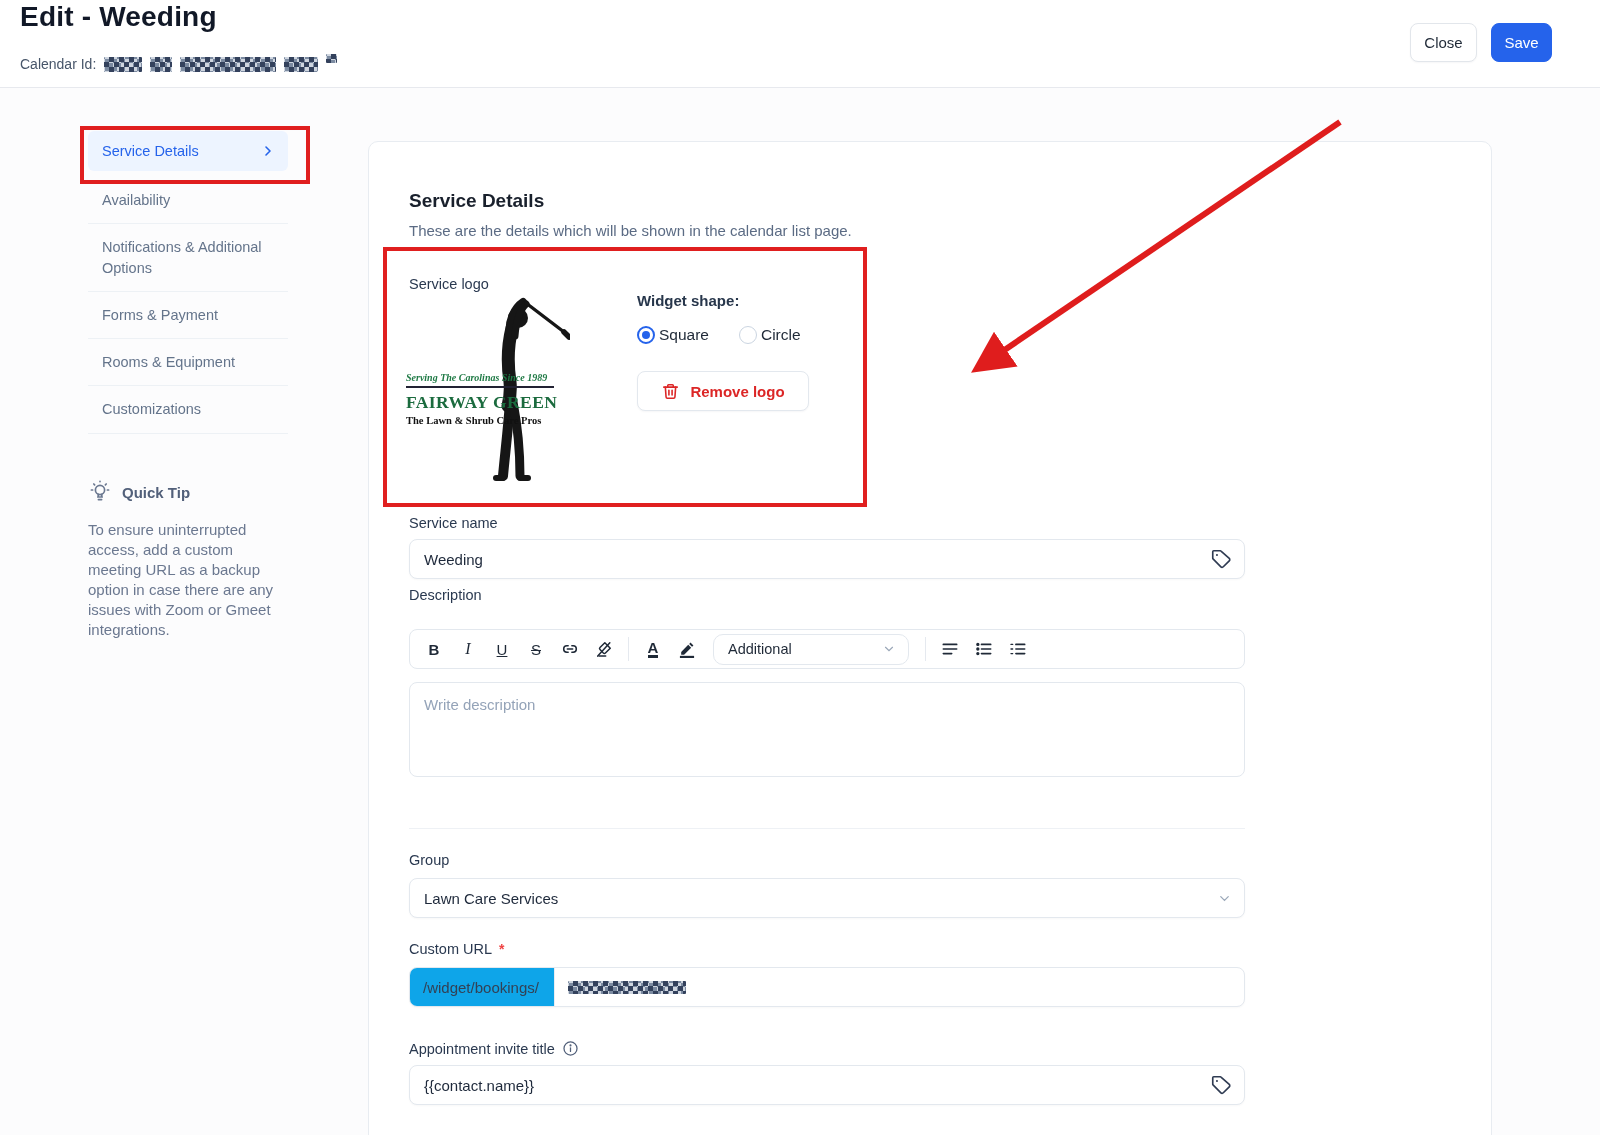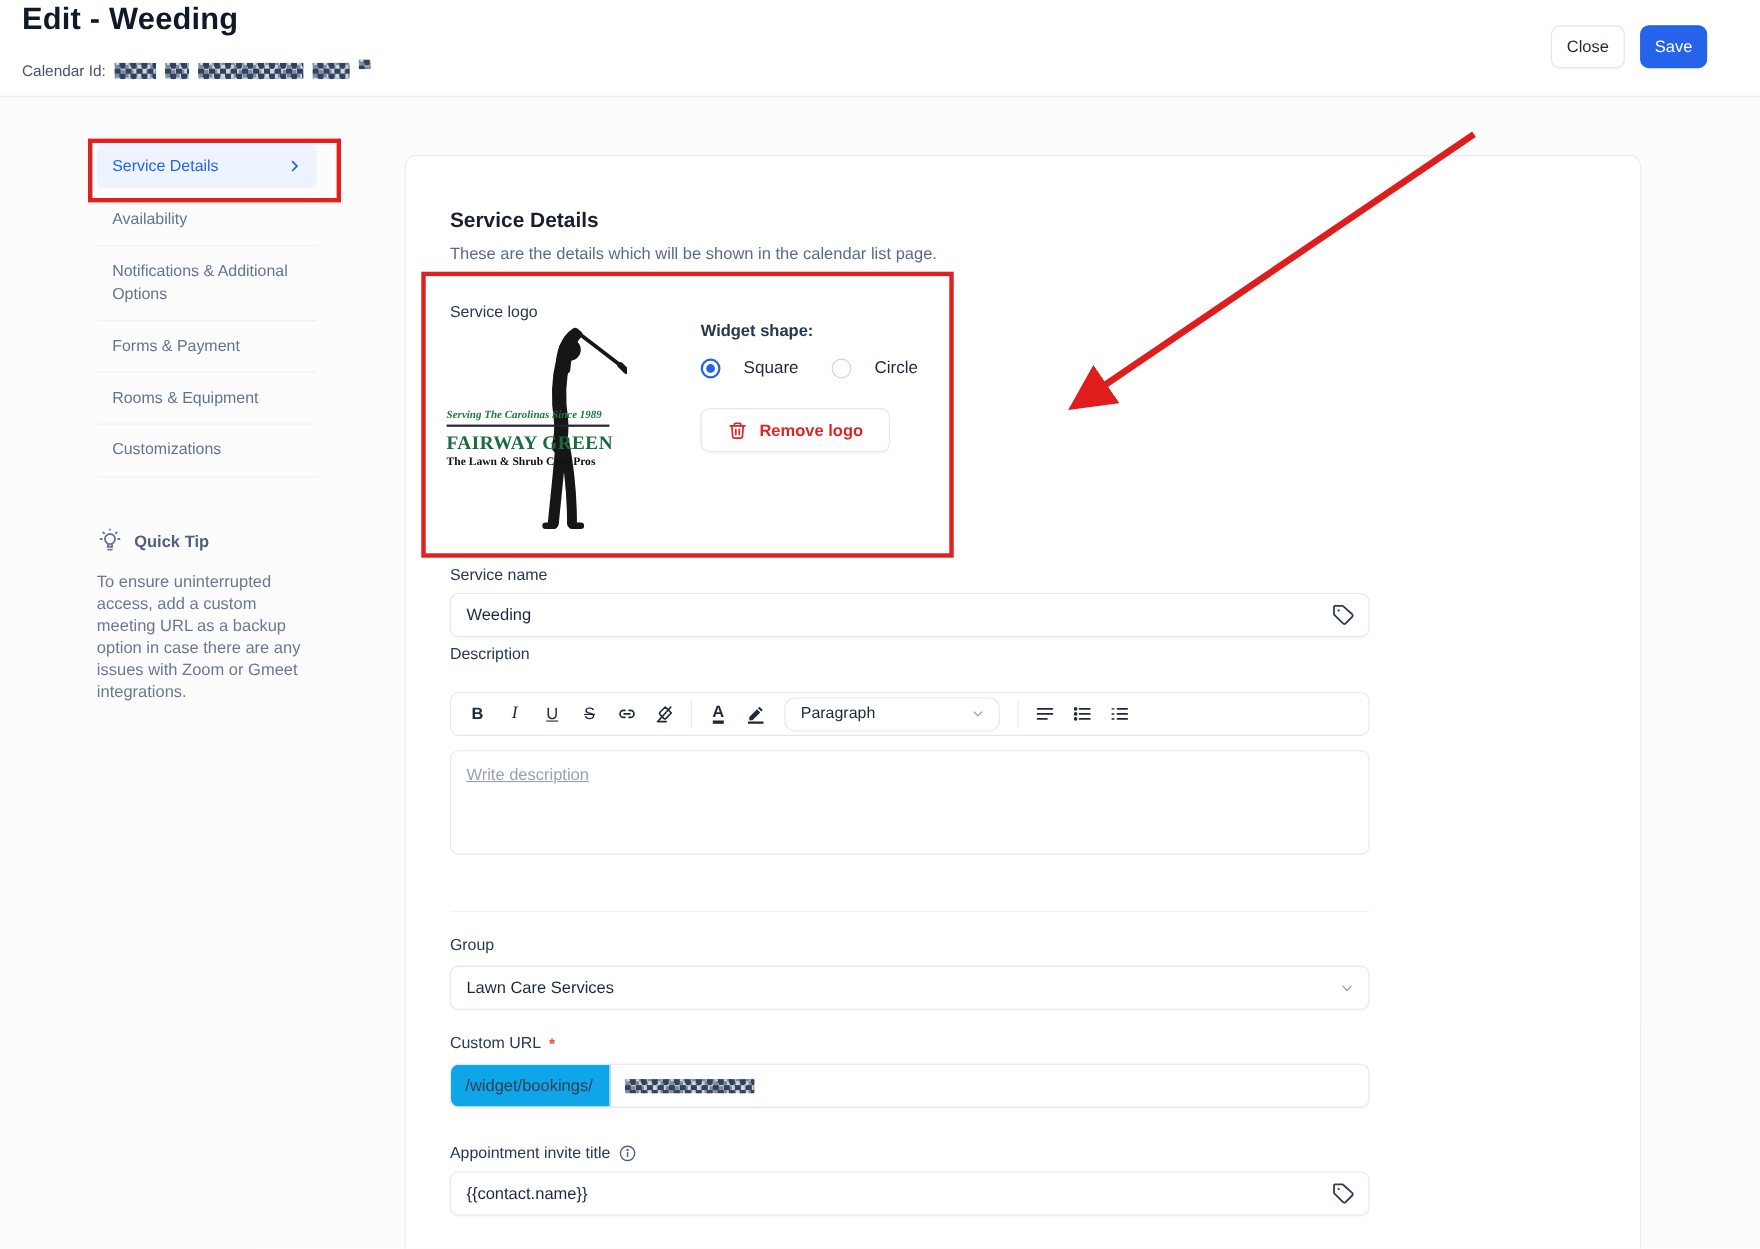--- a/index.html
+++ b/index.html
@@ -45,37 +45,37 @@
   .logo-art { position:absolute; right:-2px; top:0; }
   .logo-text { position:absolute; left:0; top:78px; width:126px; text-align:center; font-family:"Liberation Serif", serif; }
   .logo-tagline { font-size:10px; font-style:italic; font-weight:700; color:#1f7a45; white-space:nowrap; }
   .logo-rule { height:2px; background:#223; margin:3px 0 4px; width:148px; }
   .logo-brand { font-size:17.5px; font-weight:700; color:#1b6b3e; letter-spacing:.4px; white-space:nowrap; }
   .logo-sub { font-size:10.5px; font-weight:700; color:#111; margin-top:2px; white-space:nowrap; }
 
   .widget-col { position:absolute; left:268px; top:150px; }
   .widget-title { font-size:15px; font-weight:600; color:#27364b; }
   .radio-row { display:flex; align-items:center; gap:30px; margin-top:17px; }
-  .radio-opt { display:flex; align-items:center; gap:21px; font-size:15.5px; color:#1f2937; cursor:pointer; }
+  .radio-opt { display:flex; align-items:center; gap:4px; font-size:15.5px; color:#1f2937; cursor:pointer; }
   .radio { width:18px; height:18px; border-radius:50%; border:1.5px solid #cbd5e1; background:#fff; position:relative; }
   .radio.checked { border:2px solid #2563eb; }
   .radio.checked::after { content:""; position:absolute; left:3px; top:3px; width:8px; height:8px; border-radius:50%; background:#2563eb; }
   .btn-remove { margin-top:27px; width:172px; height:40px; border:1px solid #e3e8ee; border-radius:8px; background:#fff; display:flex; align-items:center; justify-content:center; gap:10px; color:#dc2626; font-size:15px; font-weight:600; cursor:pointer; box-shadow:0 1px 2px rgba(16,24,40,.04); }
 
   
   .toolbar { position:absolute; left:40px; top:487px; width:836px; height:40px; border:1px solid #e3e8ee; border-radius:8px; display:flex; align-items:center; padding:0 8px; gap:2px; }
   .tb-btn { width:32px; height:30px; display:flex; align-items:center; justify-content:center; border-radius:6px; cursor:pointer; color:#1f2937; }
   .tb-b { font-weight:800; font-size:15px; }
   .tb-i { font-family:"Liberation Serif", serif; font-style:italic; font-size:16px; }
   .tb-u { text-decoration:underline; font-size:15px; }
   .tb-s { text-decoration:line-through; font-size:15px; }
   .tb-sep { width:1px; height:24px; background:#e5e9ef; margin:0 6px; }
   .tb-A { font-size:15px; font-weight:600; border-bottom:3px solid #1f2937; line-height:1.05; }
   .para-select { width:196px; height:31px; border:1px solid #e3e8ee; border-radius:10px; display:flex; align-items:center; justify-content:space-between; padding:0 12px 0 14px; margin:0 8px; font-size:14.5px; color:#1f2937; cursor:pointer; }
-  .desc-area { position:absolute; left:40px; top:540px; width:836px; height:95px; border:1px solid #e3e8ee; border-radius:8px; padding:13px 14px; font-size:15px; color:#94a3b8;text-decoration:underline; }
+  .desc-area { position:absolute; left:40px; top:540px; width:836px; height:95px; border:1px solid #e3e8ee; border-radius:8px; padding:13px 14px; font-size:15px; color:#94a3b8; }
   .divider { position:absolute; left:40px; top:686px; width:836px; height:1px; background:#eef1f5; }
 
   .prefix-input { display:flex; align-items:stretch; width:836px; height:40px; border:1px solid #e3e8ee; border-radius:8px; overflow:hidden; background:#fff; box-shadow:0 1px 2px rgba(16,24,40,.03); }
   .prefix { width:145px; background:#0ea5e9; border-right:1px solid #e9edf2; display:flex; align-items:center; padding-left:13px; font-size:15px; color:#334155; }
   .prefix-val { display:flex; align-items:center; padding-left:13px; }
 
   .lbl-row { display:flex; align-items:center; gap:7px; }
   .req { color:#ef4444; font-size:14px; font-weight:700; }
 
   svg.ic { display:block; }
@@ -216,21 +216,21 @@
           <span class="tb-A">A</span>
         </div>
       <div class="tb-btn">
         <svg class="ic" width="20" height="20" viewBox="0 0 24 24" fill="none">
             <path d="M5 15.5 13.5 7l3.5 3.5-8.5 8.5H5z" fill="#1f2937"></path>
             <path d="M14.6 5.9l3.5 3.5 1.6-1.6-3.5-3.5z" fill="#1f2937"></path>
             <path d="M3.5 21.5h17" stroke="#1f2937" stroke-width="2.6"></path>
           </svg>
       </div>
       <div class="para-select">
-        <span>Paragraph</span>
+        <span>Additional</span>
         <svg class="ic" width="14" height="14" viewBox="0 0 24 24" fill="none" stroke="#9aa7b8" stroke-width="2" stroke-linecap="round">
             <path d="m6 9 6 6 6-6"></path>
           </svg>
       </div>
       <div class="tb-sep"></div>
       <div class="tb-btn">
         <svg class="ic" width="20" height="20" viewBox="0 0 24 24" fill="none" stroke="#1f2937" stroke-width="2" stroke-linecap="round">
             <path d="M4 6.5h16M4 12h16M4 17.5h10"></path>
           </svg>
       </div>

